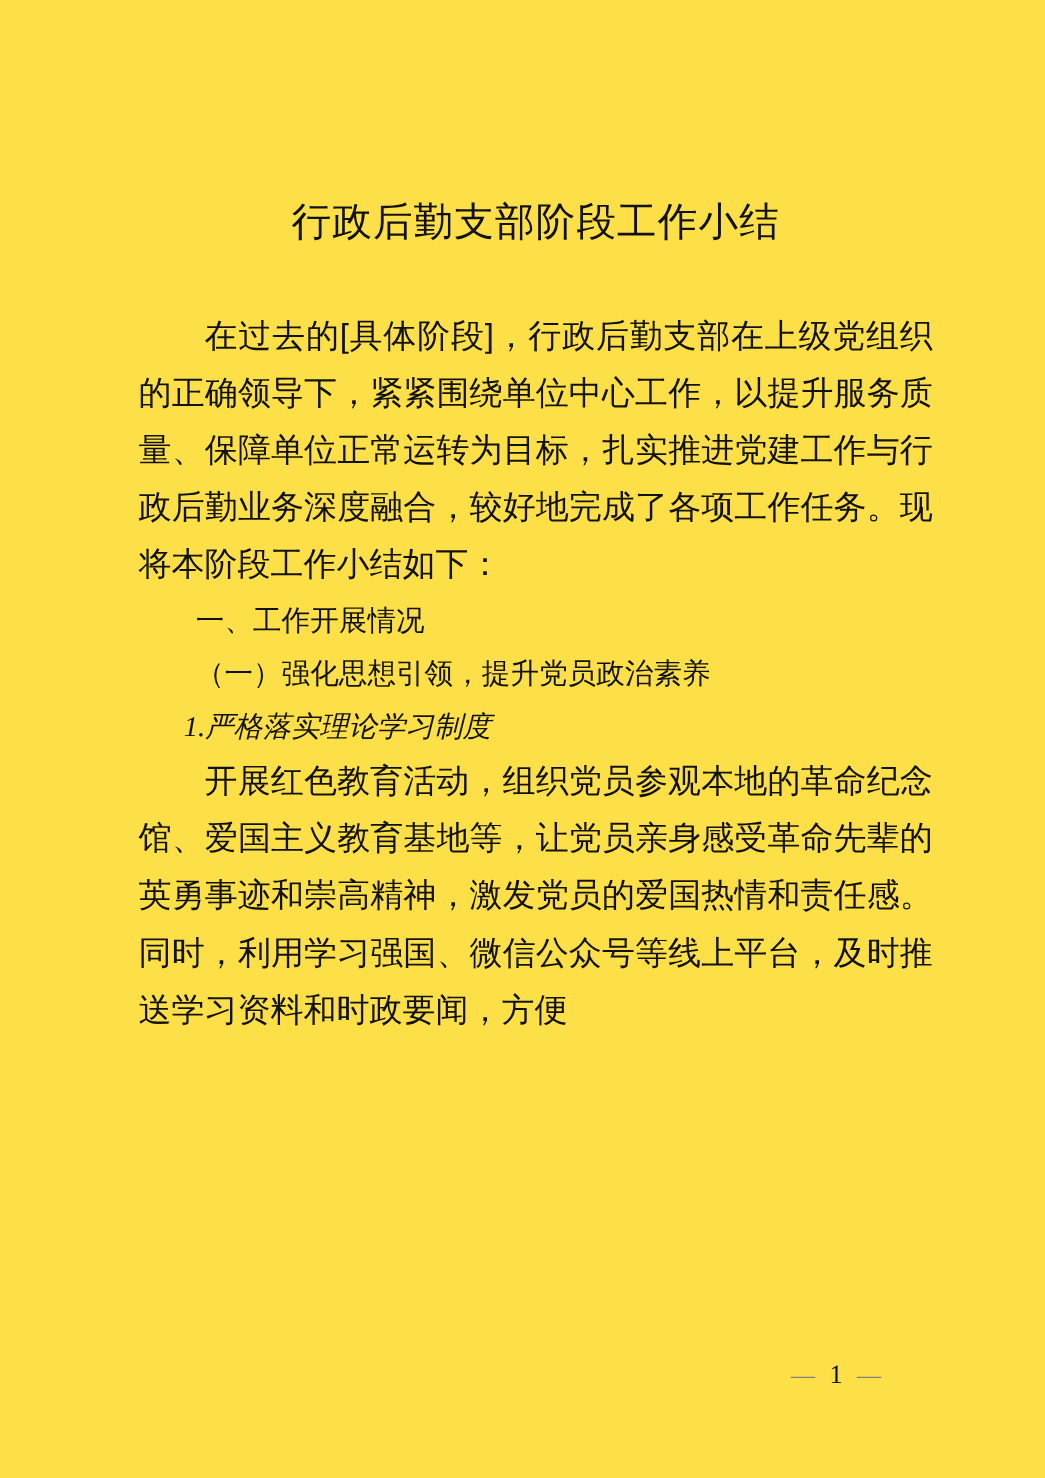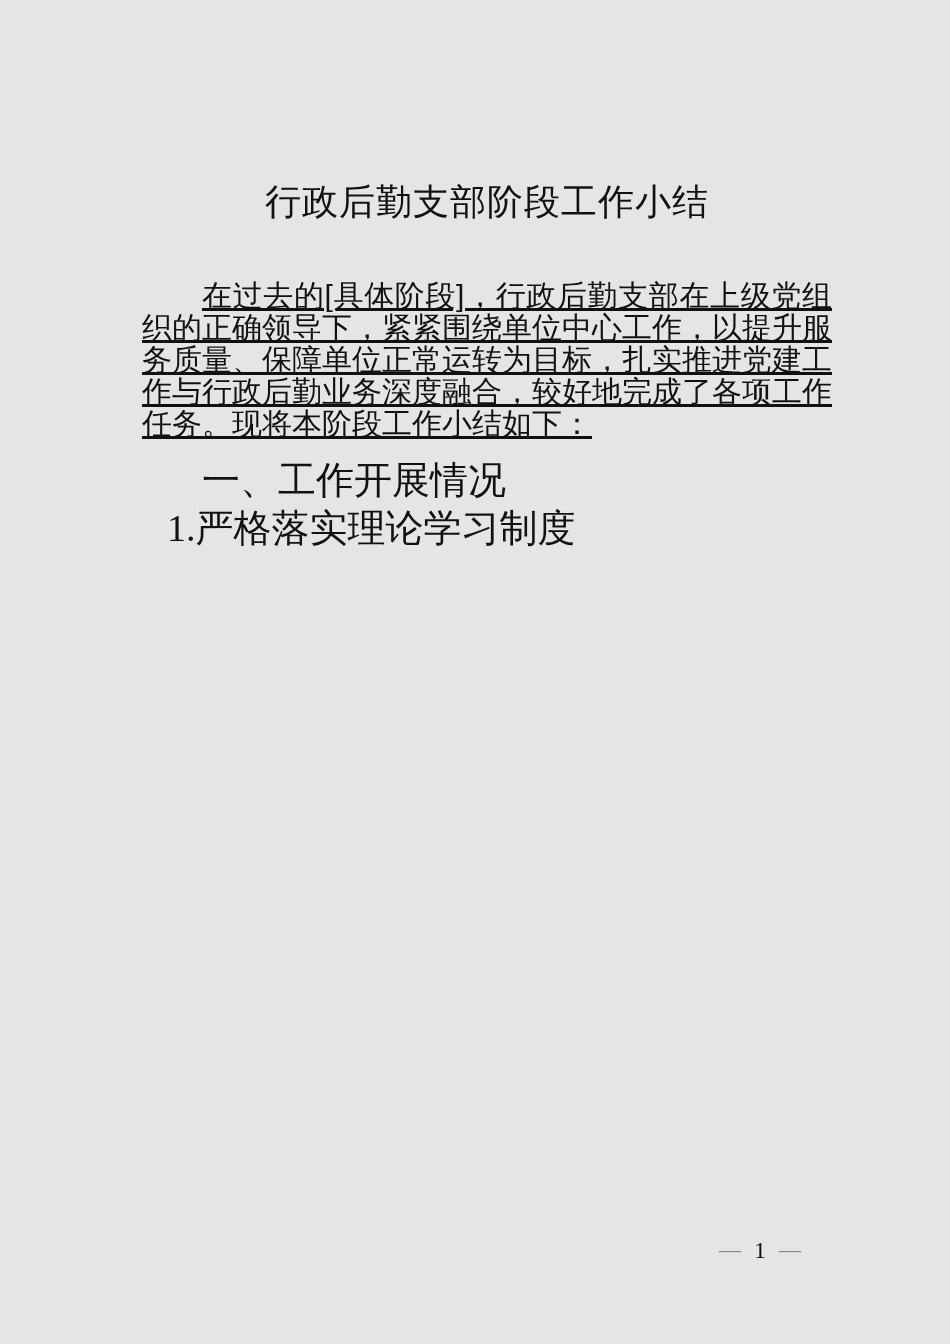--- a/index.html
+++ b/index.html
@@ -4,62 +4,62 @@
 <style>
   html, body {
     margin: 0;
     padding: 0;
     background: #ffffff;
   }
   .page {
     position: relative;
     width: 950px;
     height: 1344px;
-    background: #e5e5e5;
+    background: #fde047;
     overflow: hidden;
     font-family: "Liberation Sans", "DejaVu Sans", sans-serif;
     color: #111111;
   }
   .content {
     position: absolute;
     left: 126px;
     top: 0;
     width: 722px;
   }
   .doc-title {
     margin: 0;
     padding-top: 178px;
     font-size: 36px;
     line-height: 48px;
     font-weight: 500;
     text-align: center;
     letter-spacing: 1px;
   }
   .para {
-    margin: 16px;
+    margin: 0;
     font-size: 30px;
-    line-height: 32px;
+    line-height: 52px;
     text-align: justify;
     text-indent: 2em;
     word-break: break-all;
-    text-decoration: underline;
   }
   .para.first {
     margin-top: 54px;
   }
   .heading {
     margin: 0;
-    font-size: 38px;
+    font-size: 26px;
     line-height: 48px;
     font-weight: 400;
     text-indent: 2em;
     white-space: nowrap;
   }
   .heading.numbered {
     text-indent: 41px;
+    font-style: italic;
   }
   .serif-num {
     font-family: "Liberation Serif", "DejaVu Serif", serif;
   }
   .page-footer {
     position: absolute;
     top: 1238px;
     left: 690px;
     width: 140px;
     display: flex;
@@ -84,25 +84,27 @@
 
 <div class="page">
   <div class="content">
 
     <h1 class="doc-title">行政后勤支部阶段工作小结</h1>
 
     <p class="para first">在过去的[具体阶段]，行政后勤支部在上级党组织的正确领导下，紧紧围绕单位中心工作，以提升服务质量、保障单位正常运转为目标，扎实推进党建工作与行政后勤业务深度融合，较好地完成了各项工作任务。现将本阶段工作小结如下：</p>
 
     <h2 class="heading">一、工作开展情况</h2>
 
+    <h3 class="heading">（一）强化思想引领，提升党员政治素养</h3>
 
     <h4 class="heading numbered"><span class="serif-num">1.</span><span>严格落实理论学习制度</span></h4>
 
 
 
+    <p class="para">开展红色教育活动，组织党员参观本地的革命纪念馆、爱国主义教育基地等，让党员亲身感受革命先辈的英勇事迹和崇高精神，激发党员的爱国热情和责任感。同时，利用学习强国、微信公众号等线上平台，及时推送学习资料和时政要闻，方便</p>
 
   </div>
 
   <div class="page-footer">
     <span class="dash">—</span>
     <span class="num">1</span>
     <span class="dash">—</span>
   </div>
 </div>
 

